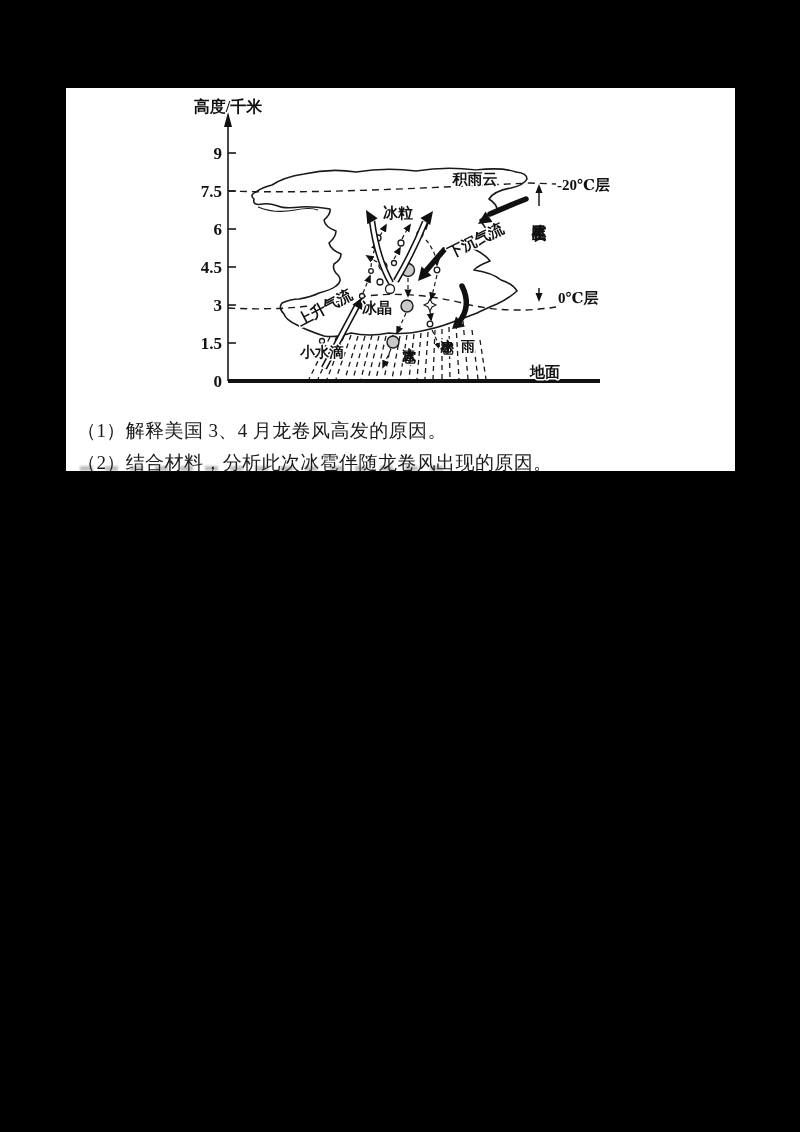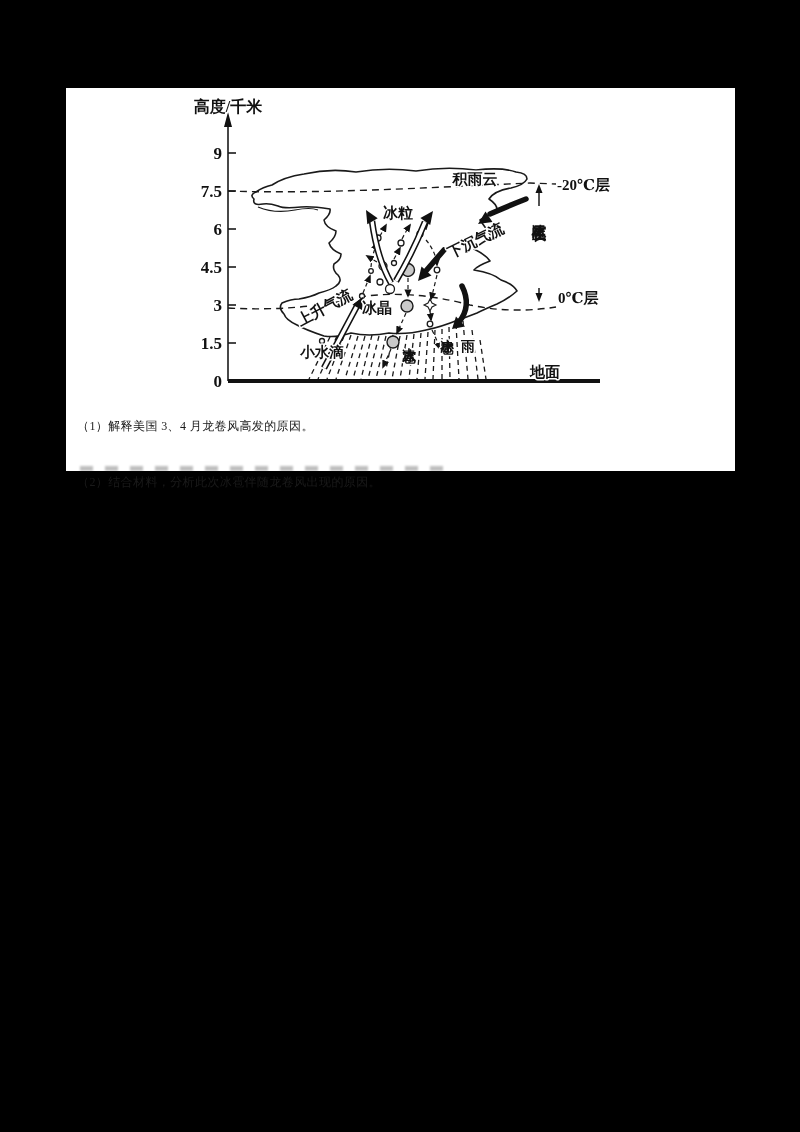--- a/index.html
+++ b/index.html
@@ -7,24 +7,24 @@
     width:800px;height:1132px;background:#000;position:relative;overflow:hidden;
     font-family:"Liberation Serif","DejaVu Serif",serif;
   }
   .paper{
     position:absolute;left:66px;top:88px;width:669px;height:383px;
     background:#fff;
   }
   .diagram-svg{position:absolute;left:0;top:0;}
   .question{
     position:absolute;left:11px;width:640px;
-    font-size:12px;color:#1a1a1a;letter-spacing:0.4px;white-space:nowrap;
+    font-size:19px;color:#1a1a1a;letter-spacing:0.4px;white-space:nowrap;
   }
   .q1{top:330px;}
-  .q2{top:362px;margin-top:24px;}
+  .q2{top:362px;}
   .cutoff-artifact{
     position:absolute;left:14px;top:378px;width:372px;height:5px;
     background:repeating-linear-gradient(90deg,rgba(40,40,40,.55) 0 13px,transparent 13px 25px);
     filter:blur(1.2px);opacity:.55;
   }
   
   .ink{stroke:#1a1a1a;}
   .lbl{
     font-family:"Liberation Serif","DejaVu Serif",serif;font-weight:bold;fill:#111;
     paint-order:stroke;stroke:#fff;stroke-width:3px;stroke-linejoin:round;

